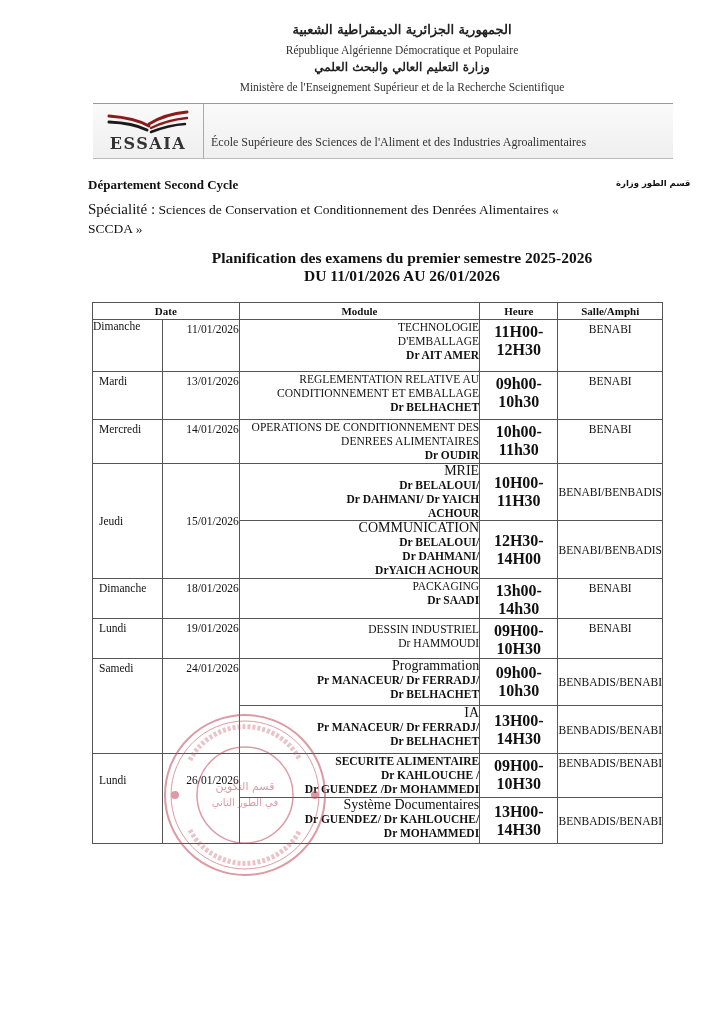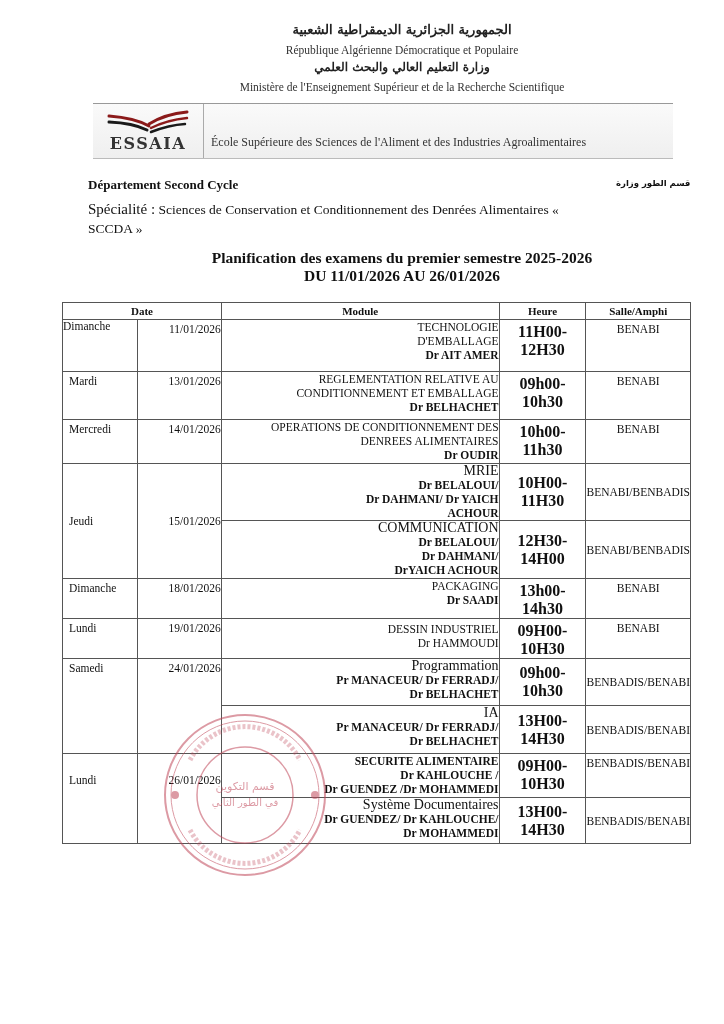--- a/index.html
+++ b/index.html
@@ -21,21 +21,21 @@
 
   .dept { position:absolute; left:88px; top:177px; font-size:13px; font-weight:bold; }
   .dept-ar { position:absolute; left:616px; top:178px; font-family:"DejaVu Sans", sans-serif; font-size:8.5px; font-weight:bold; direction:rtl; }
   .spec { position:absolute; left:88px; top:200px; width:500px; font-size:13.5px; font-weight:normal; line-height:19px; }
   .spec .lbl { font-size:15px; }
 
   .title { position:absolute; left:0; width:724px; text-align:center; font-weight:bold; font-size:15.5px; }
   #t1 { top:249px; left:40px; }
   #t2 { top:267px; left:40px; }
 
-  table.sched { position:absolute; left:62px; top:302px; width:629px; border-collapse:collapse; font-size:11.5px; }
+  table.sched { position:absolute; left:92px; top:302px; width:571px; border-collapse:collapse; font-size:11.5px; }
   table.sched td, table.sched th { border:1px solid #555; padding:0; vertical-align:top; }
   table.sched th { font-weight:bold; font-size:11px; height:16px; text-align:center; vertical-align:middle; }
   .c-day { width:68px; padding-left:2px !important;margin-left:24px; }
   .c-date { width:83px; text-align:right; }
   .c-mod { width:277px; text-align:right; line-height:14px; }
   .c-hr { width:86px; text-align:center; font-weight:bold; font-size:16px; }
   .c-room { text-align:center; }
   .cell-top { padding-top:3px !important; }
   .b { font-weight:bold; display:block; }
   .n { font-weight:normal; display:block; }

